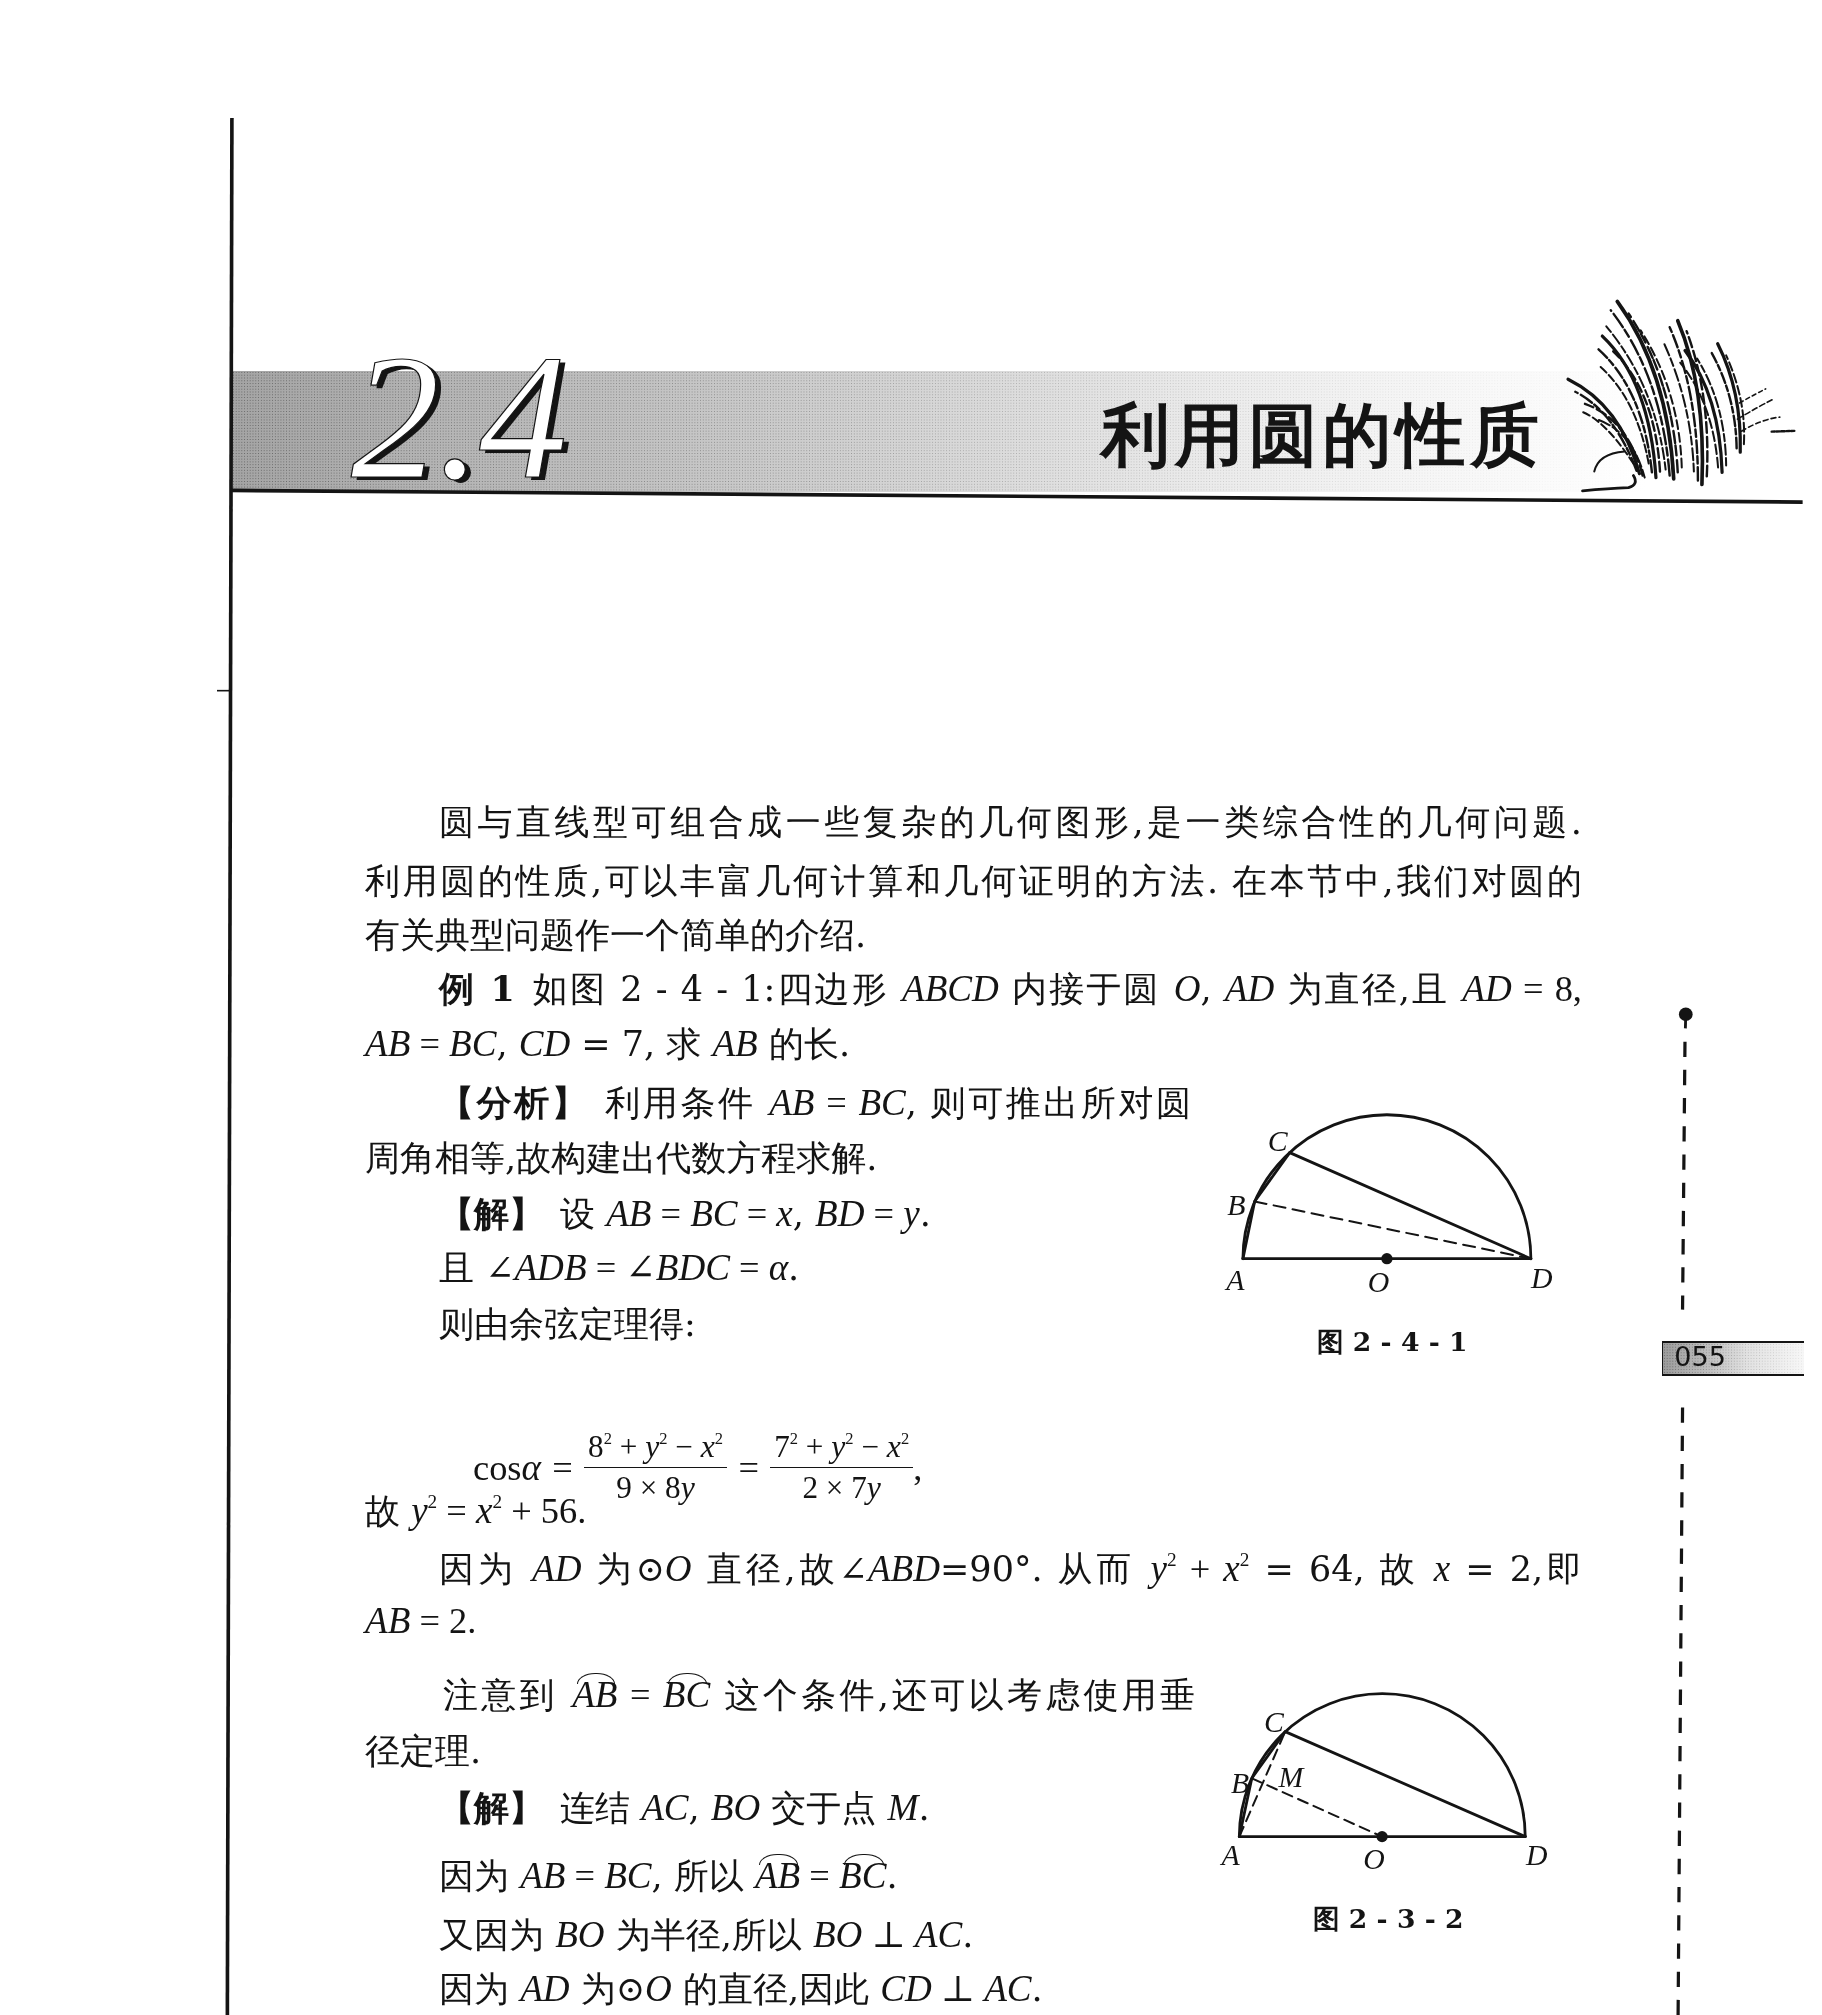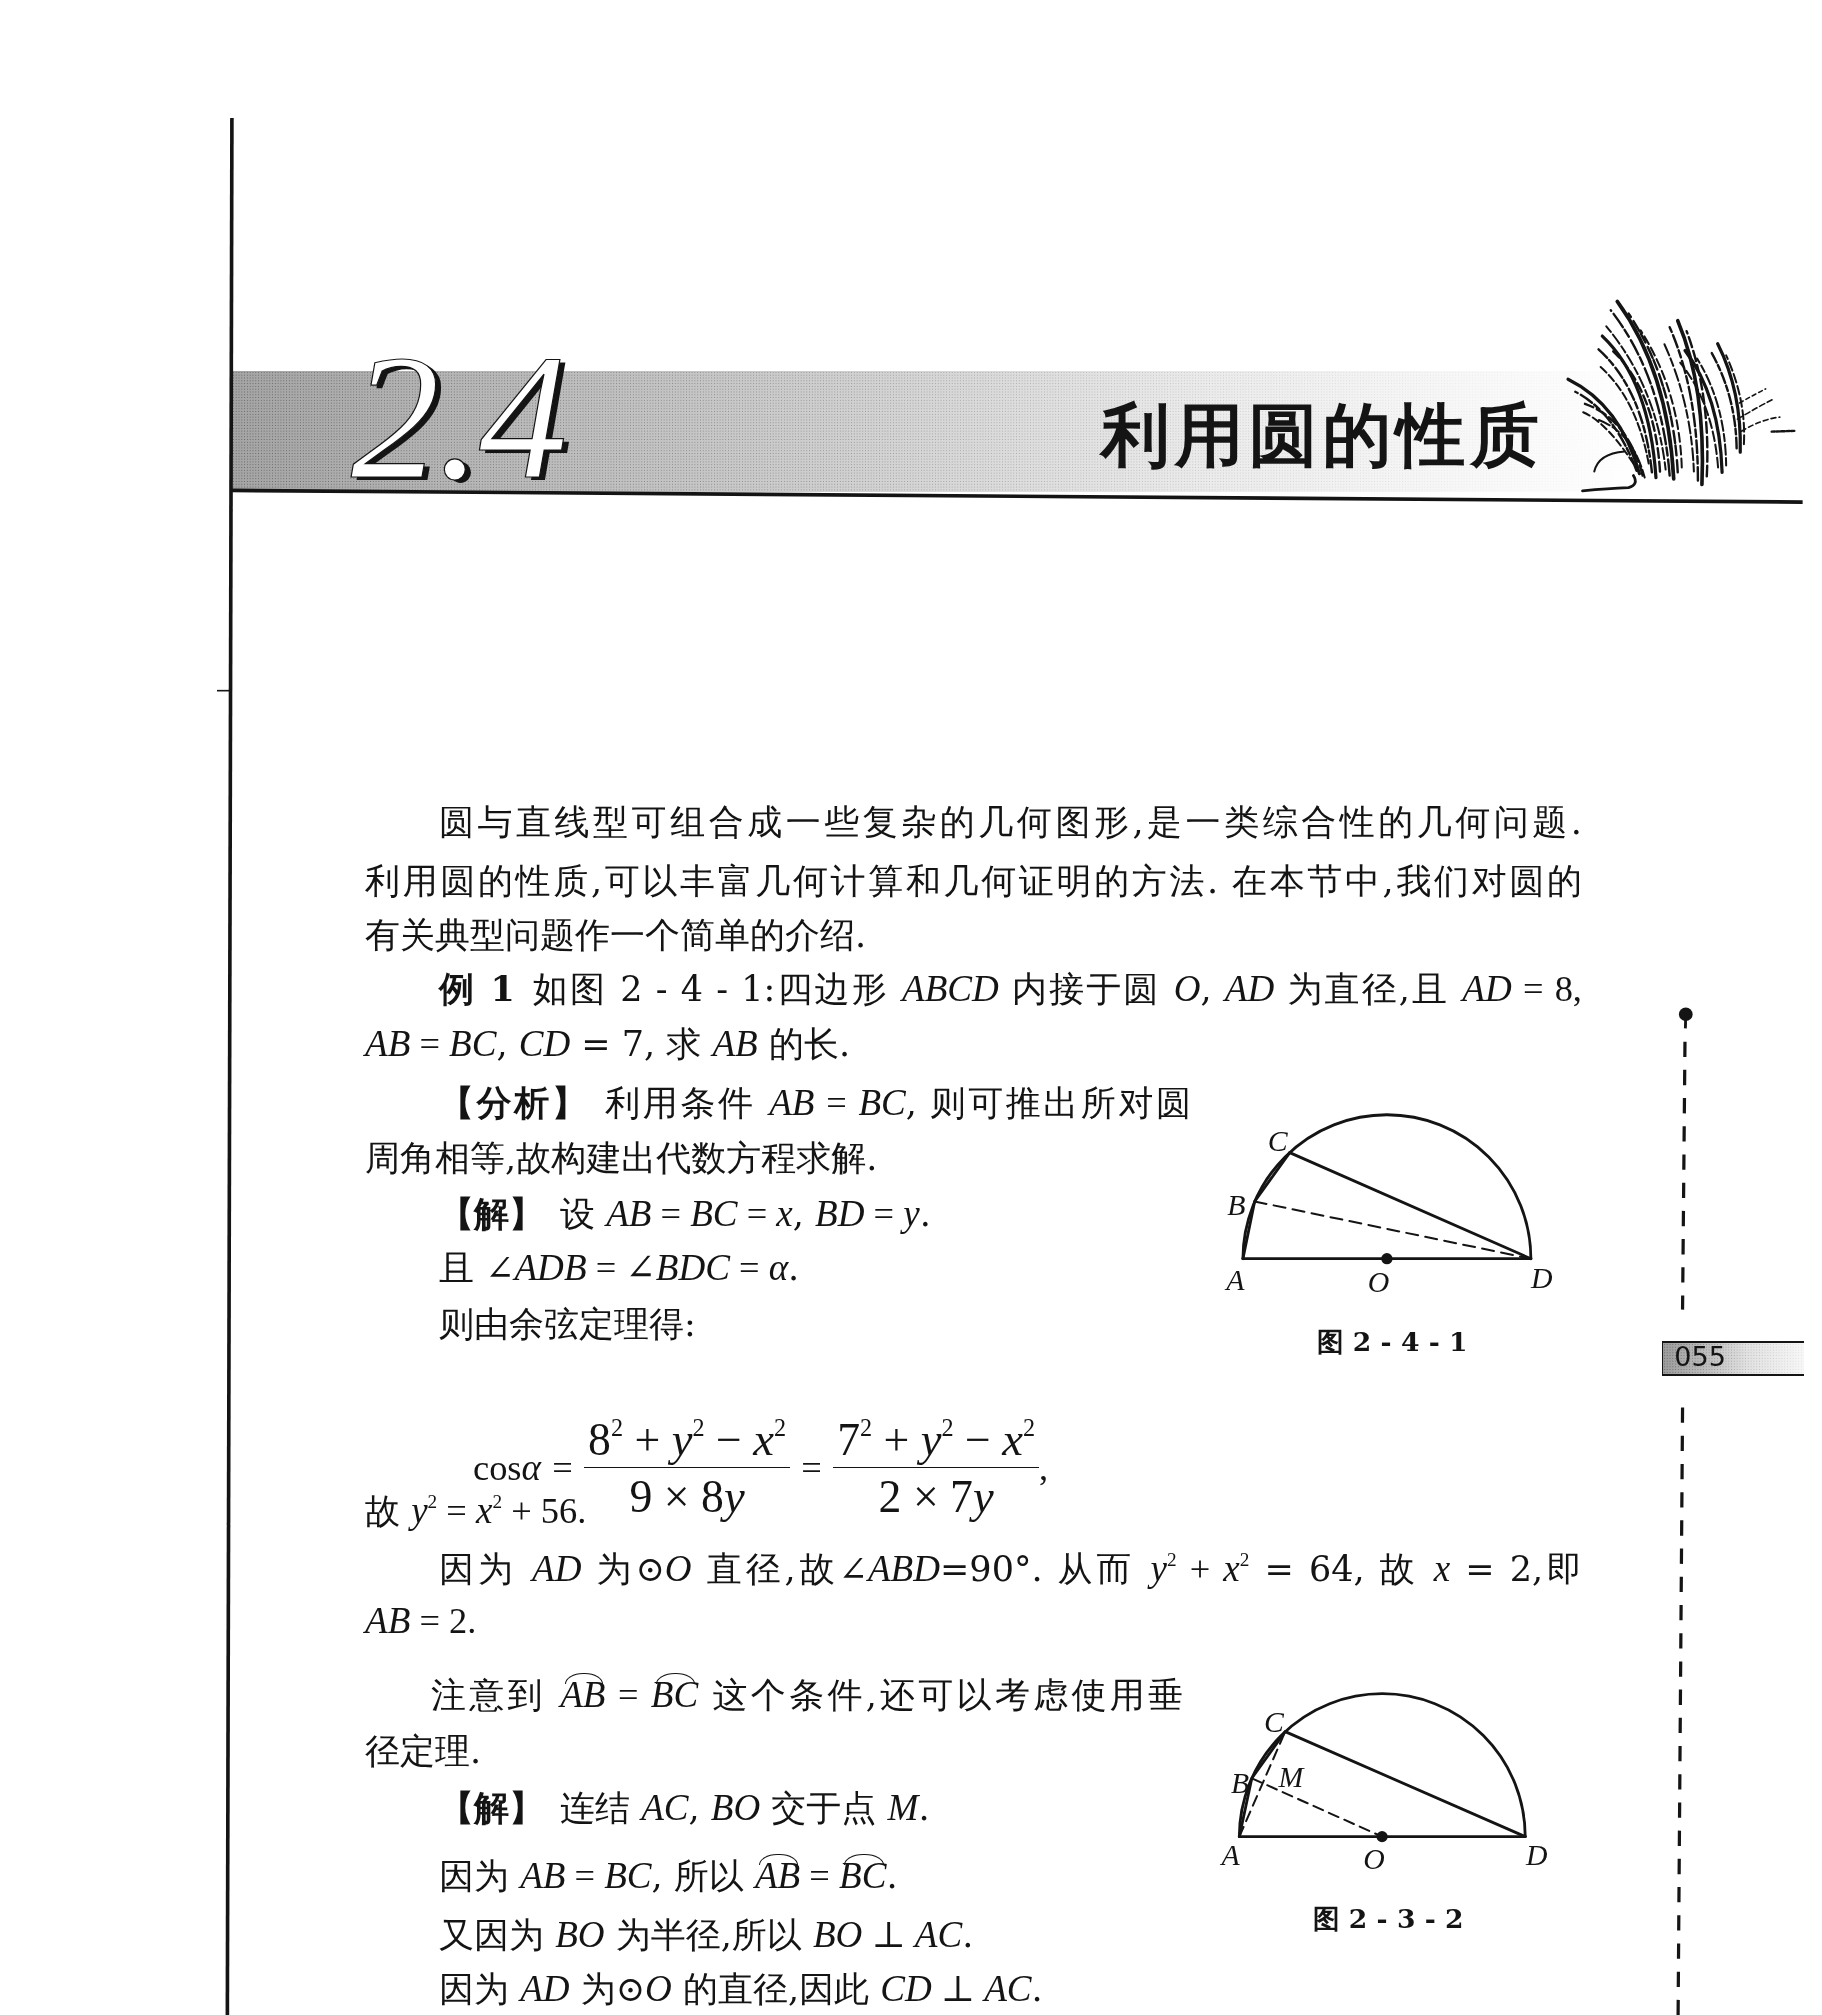--- a/index.html
+++ b/index.html
@@ -33,21 +33,21 @@
   .arc { position:relative; display:inline-block; }
   .arc::before { content:""; position:absolute; left:10%; right:6%; top:1.6px; height:10.5px;
                  border:1.6px solid #141414; border-bottom:none; border-radius:50% 50% 0 0 / 100% 100% 0 0; }
   .frac { display:inline-flex; flex-direction:column; align-items:center; vertical-align:middle;
           line-height:1.12; font-family:"Liberation Serif","DejaVu Serif",serif; }
   .frac .num { padding:0 4px 1.6px; border-bottom:1.6px solid #141414; }
   .frac .den { padding:2.4px 4px 0; }
 
   .formula { position:absolute; left:473px; top:1423px; height:89px; display:flex; align-items:center;
              font-size:35px; white-space:nowrap; }
-  .formula .frac { font-size:44px; }
+  .formula .frac { font-size:30px; }
   .formula .gap { display:inline-block; width:11.3px; }
 
   
   .fig { position:absolute; }
   .fig text { font-family:"Liberation Serif","DejaVu Serif",serif; font-style:italic; font-size:74px; fill:#141414; }
   .caption { position:absolute; width:145px; text-align:center; font-size:26.6px; font-weight:bold; line-height:30px;
              font-family:"DejaVu Serif","Liberation Serif",serif; white-space:nowrap; }
 
   
   .tab { position:absolute; left:1662px; top:1341px; width:142px; height:35px; box-sizing:border-box;
@@ -148,21 +148,21 @@
       <span class="num"><span class="n">7</span><span class="sup">2</span><span class="n"> + </span><span class="m">y</span><span class="sup">2</span><span class="n"> − </span><span class="m">x</span><span class="sup">2</span></span>
       <span class="den"><span class="n">2 × 7</span><span class="m">y</span></span>
     </span>
     <span class="n">,</span>
 </div>
 
 <div class="line" style="top:1487px;left:365px"><span class="zh">故 </span><span class="m">y</span><span class="sup">2</span><span class="n"> = </span><span class="m">x</span><span class="sup">2</span><span class="n"> + 56.</span></div>
 <div class="line just" style="top:1545px;left:439px;width:1143px"><span class="zh">因为 </span><span class="m">AD</span><span class="zh"> 为⊙</span><span class="m">O</span><span class="zh"> 直径,故∠</span><span class="m">ABD</span><span class="zh">=90°. 从而 </span><span class="m">y</span><span class="sup">2</span><span class="n"> + </span><span class="m">x</span><span class="sup">2</span><span class="zh"> = 64, 故 </span><span class="m">x</span><span class="zh"> = 2,即</span></div>
 <div class="line" style="top:1597px;left:365px"><span class="m">AB</span><span class="n"> = 2.</span></div>
 
-<div class="line just" style="top:1671px;left:431px;width:752px"><span class="zh">注意到 </span><span class="m arc">AB</span><span class="n"> = </span><span class="m arc">BC</span><span class="zh"> 这个条件,还可以考虑使用垂</span></div>
+<div class="line just" style="top:1671px;left:443px;width:752px"><span class="zh">注意到 </span><span class="m arc">AB</span><span class="n"> = </span><span class="m arc">BC</span><span class="zh"> 这个条件,还可以考虑使用垂</span></div>
 <div class="line" style="top:1727px;left:365px"><span class="zh">径定理.</span></div>
 
 <div class="line" style="top:1784px;left:439px"><span class="zh b">【解】</span><span class="zh">连结 </span><span class="m">AC</span><span class="zh">, </span><span class="m">BO</span><span class="zh"> 交于点 </span><span class="m">M</span><span class="zh">.</span></div>
 <div class="line" style="top:1852px;left:439px"><span class="zh">因为 </span><span class="m">AB</span><span class="n"> = </span><span class="m">BC</span><span class="zh">, 所以 </span><span class="m arc">AB</span><span class="n"> = </span><span class="m arc">BC</span><span class="zh">.</span></div>
 <div class="line" style="top:1911px;left:439px"><span class="zh">又因为 </span><span class="m">BO</span><span class="zh"> 为半径,所以 </span><span class="m">BO</span><span class="n"> ⊥ </span><span class="m">AC</span><span class="zh">.</span></div>
 <div class="line" style="top:1965px;left:439px"><span class="zh">因为 </span><span class="m">AD</span><span class="zh"> 为⊙</span><span class="m">O</span><span class="zh"> 的直径,因此 </span><span class="m">CD</span><span class="n"> ⊥ </span><span class="m">AC</span><span class="zh">.</span></div>
 
 <svg class="fig" style="left:1201px;top:1096px" width="371" height="202" viewBox="0 0 920 500">
   <g fill="none" stroke="#141414" stroke-linecap="round" stroke-linejoin="round">
     <path d="M104,403 A357,357 0 0 1 818,403" stroke-width="7"></path>

